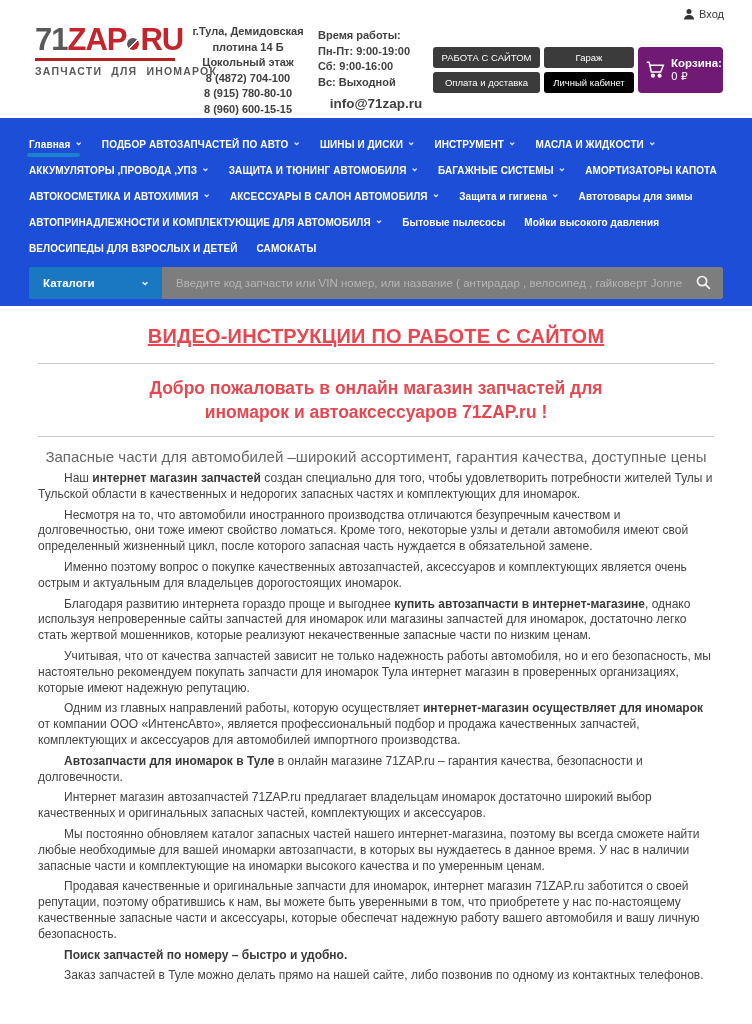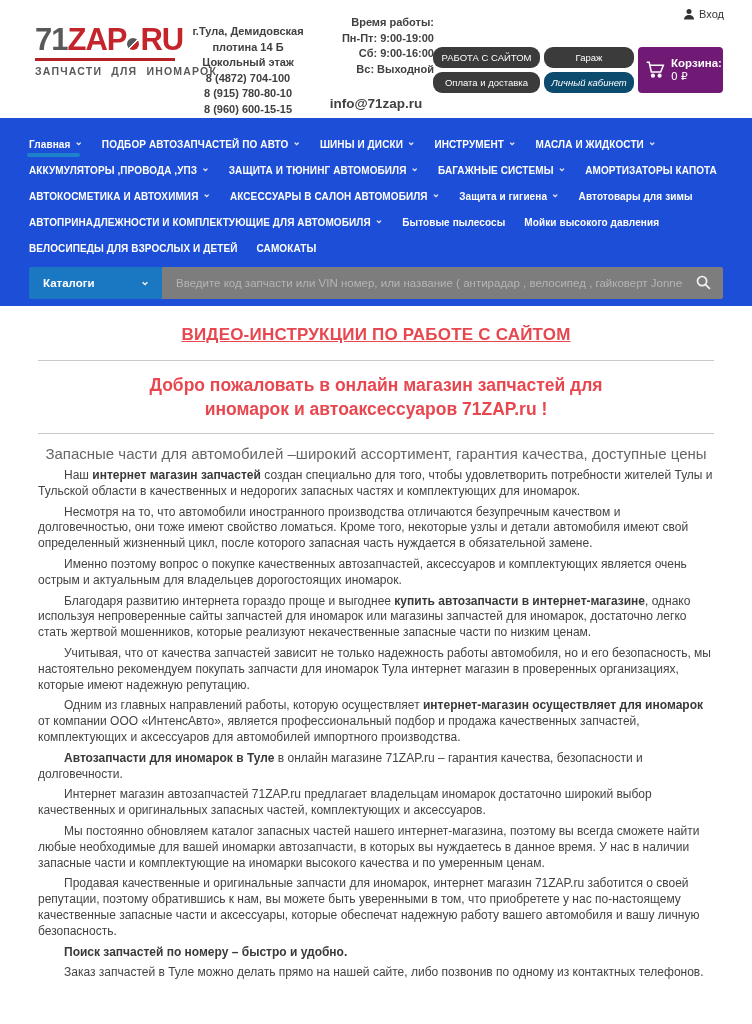--- a/index.html
+++ b/index.html
@@ -17,30 +17,30 @@
   .logo-line { font-weight:bold; font-size:31px; letter-spacing:-1px; line-height:32px; white-space:nowrap; }
   .logo-gray { color:#58595b; }
   .logo-red  { color:#c4242b; }
   .logo-dot  { display:inline-block; width:12px; height:12px; border-radius:50%; margin:0 1px;
                background:linear-gradient(135deg,#58595b 46%,#ffffff 46%,#ffffff 55%,#c4242b 55%); }
   .logo-bar  { height:3px; background:#b52025; margin:2px 0 4px; }
   .logo-tagline { font-size:10.5px; font-weight:bold; color:#58595b; letter-spacing:1.2px; word-spacing:5px; white-space:nowrap; }
 
   .addr { position:absolute; left:180px; top:24px; width:136px; text-align:center;
           font-size:11px; font-weight:bold; color:#414141; line-height:15.5px; }
-  .sched { position:absolute; left:318px; top:15px; width:116px; text-align:right;
+  .sched { position:absolute; left:318px; top:28px; width:116px; text-align:left;
            font-size:11px; font-weight:bold; color:#414141; line-height:15.5px; }
   .email { position:absolute; left:306px; top:96px; width:140px; text-align:center;
            font-size:13.5px; font-weight:bold; color:#414141; }
 
   .btns { position:absolute; left:433px; top:47px; display:grid;
           grid-template-columns:107px 90px; grid-auto-rows:21px; gap:4px; }
-  .btn { display:flex; align-items:center; justify-content:center; border:none; border-radius:9px;
+  .btn { display:flex; align-items:center; justify-content:center; border:none; border-radius:3px;
          background:#3b3b3b; color:#fff; font-size:9.5px; font-family:inherit; cursor:pointer; white-space:nowrap; }
-  .btn.blue { background:#0c4a6e;font-style:italic; }
+  .btn.blue { background:#000000; }
 
   .cart { position:absolute; left:638px; top:47px; width:85px; height:46px; border:none; border-radius:4px;
           background:#701a75; color:#fff; display:flex; align-items:center; gap:6px; padding:0 7px;
           cursor:pointer; font-family:inherit; text-align:left; }
   .cart-texts { line-height:13px; }
   .cart-label { font-size:11.5px; font-weight:bold; white-space:nowrap; }
   .cart-amount { font-size:10.5px; font-family:"DejaVu Sans", sans-serif; }
 
   
   .darkzone { background:#1d4ed8; padding:13px 29px 7px; }
@@ -59,21 +59,21 @@
                  justify-content:space-between; padding:0 12px 0 14px; cursor:pointer; }
   .catalog-btn .chev { font-size:12px; transform:translateY(-2px); }
   .search-wrap { flex:1; position:relative; }
   .search-input { width:100%; height:32px; border:none; background:#7d7d7d; color:#efefef;
                   font-size:11.5px; font-family:inherit; padding:0 40px 0 14px; outline:none; border-radius:0 2px 2px 0; }
   .search-input::placeholder { color:#b5b5b5; }
   .search-icon { position:absolute; right:11px; top:7px; cursor:pointer; }
 
   
   .content { padding:19px 38px 0; }
-  .video-link { display:block; text-align:center; color:#e8474f; font-size:17px; font-weight:bold;
+  .video-link { display:block; text-align:center; color:#e8474f; font-size:20px; font-weight:bold;
                 letter-spacing:0.2px; text-decoration:underline; margin-bottom:15px; cursor:pointer; }
   .rule { border:none; border-top:1px solid #c9c9c9; }
   .welcome { max-width:540px; margin:12px auto; text-align:center; color:#e8474f;
              font-size:17.5px; font-weight:bold; line-height:24px; }
   .subhead { text-align:center; color:#666; font-size:15px; font-weight:normal; margin:11px 0 6px; }
   .article p { font-size:12px; line-height:15.8px; color:#444; text-indent:26px; margin:5px 0; }
   .article p b { color:#3a3a3a; }
 </style>
 </head>
 <body>

